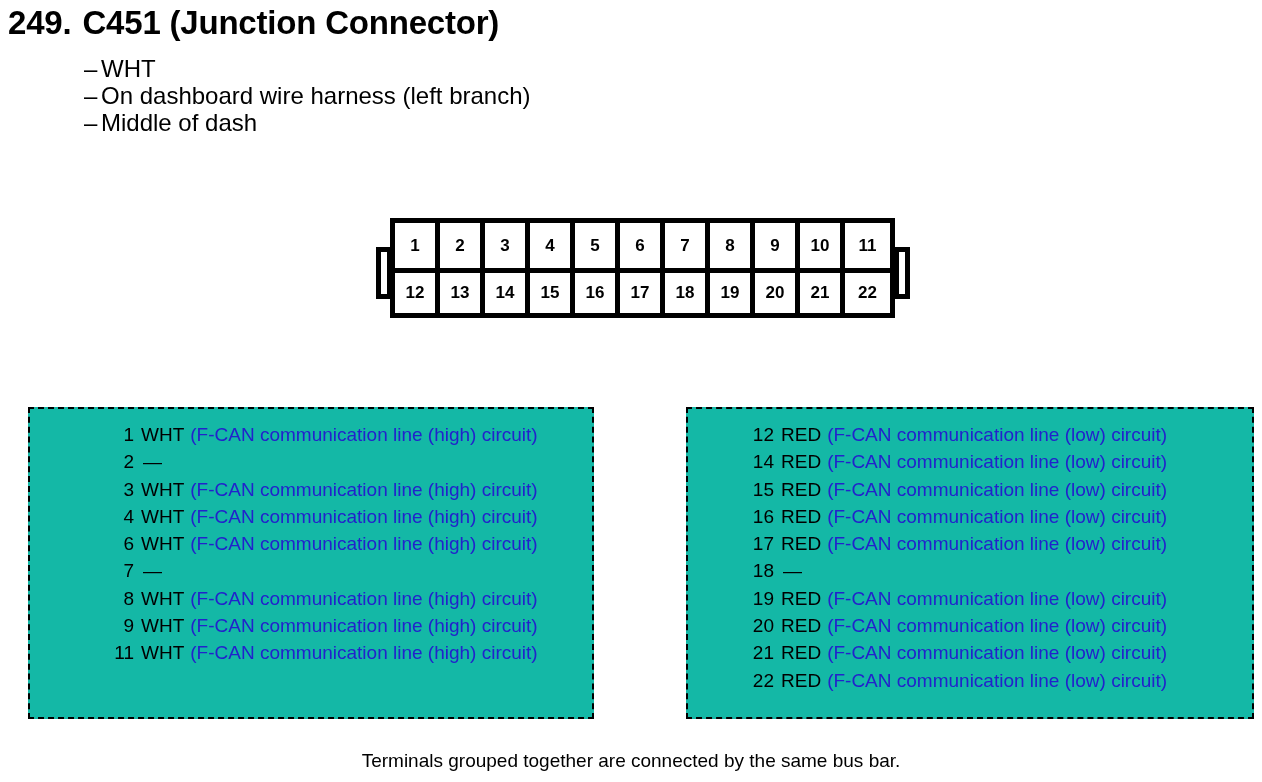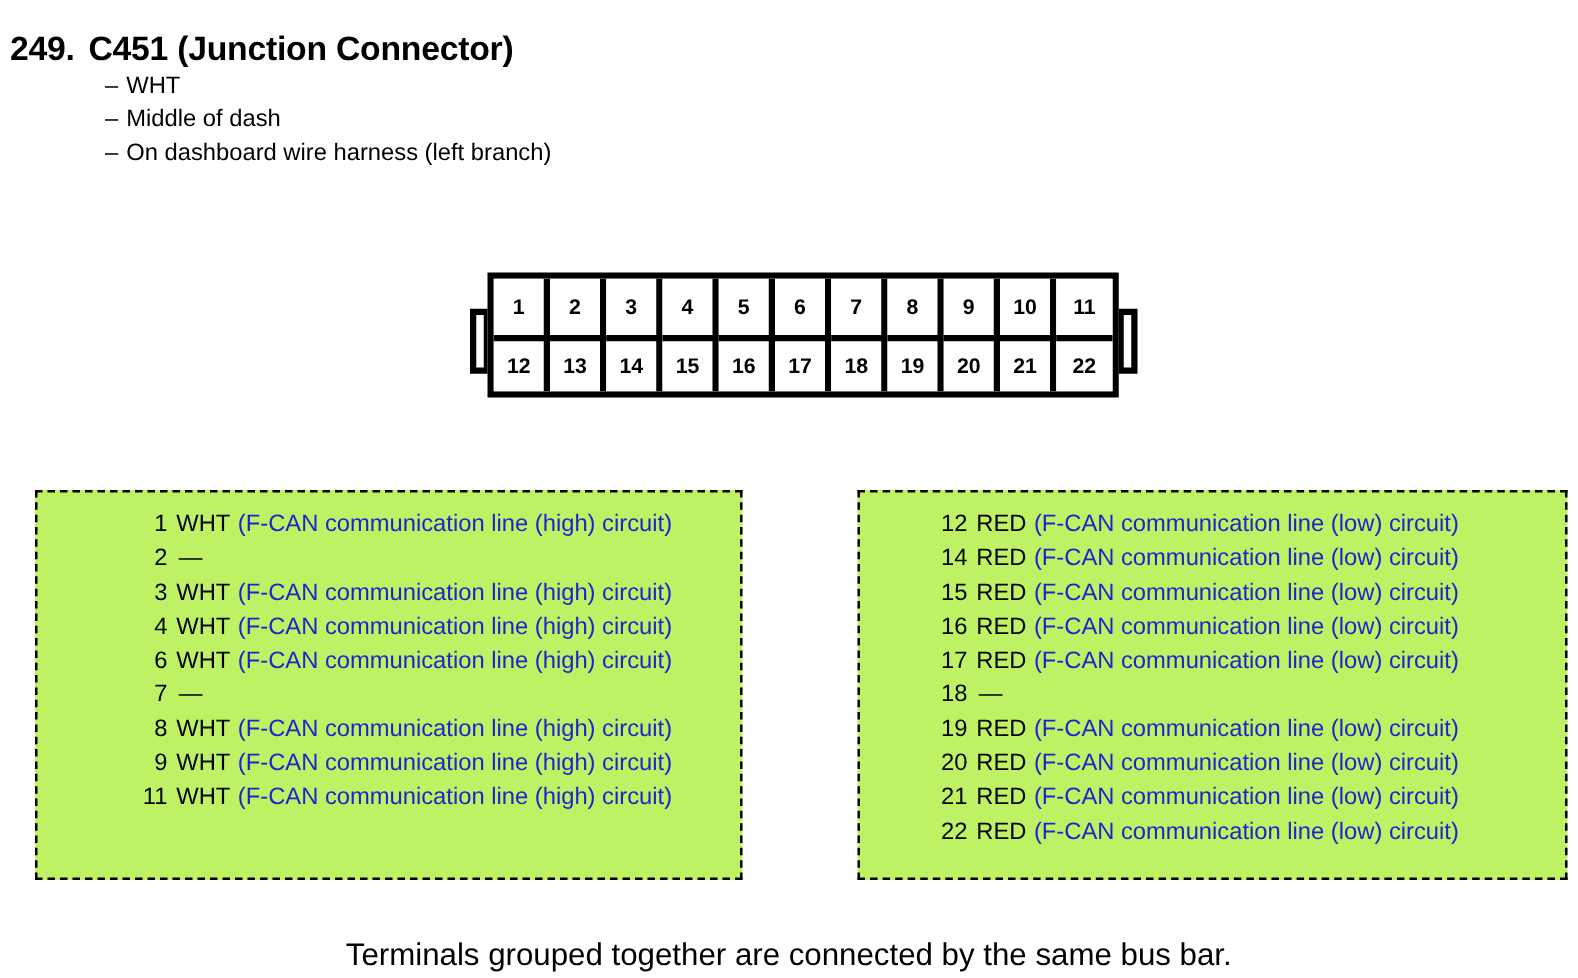--- a/index.html
+++ b/index.html
@@ -13,35 +13,35 @@
     position: relative;
     font-family: "Liberation Sans", sans-serif;
     color: #000000;
     overflow: hidden;
   }
 
   
   .page-title {
     position: absolute;
     left: 8px;
-    top: 24px;
-    font-size: 27px;
+    top: 4px;
+    font-size: 33px;
     font-weight: bold;
     letter-spacing: -0.2px;
     white-space: nowrap;
   }
   .title-num { margin-right: 11px; }
 
   .bullets {
     position: absolute;
     left: 84px;
     top: 55px;
   }
   .bullet-row {
-    font-size: 19px;
+    font-size: 24px;
     line-height: 27px;
     white-space: nowrap;
   }
   .bullet-dash {
     display: inline-block;
     width: 17px;
   }
 
   
   .connector {
@@ -85,25 +85,25 @@
     border: 5px solid #000000;
     box-sizing: border-box;
     background: #ffffff;
   }
   .conn-tab.left  { left: 0px; }
   .conn-tab.right { right: 0px; }
 
   
   .pin-list {
     position: absolute;
-    top: 392px;
+    top: 407px;
     height: 312px;
     border: 2px dashed #000000;
     box-sizing: border-box;
-    background: #bef264;
+    background: #14b8a6;
   }
   .pin-list.left  { left: 28px;  width: 566px; }
   .pin-list.right { left: 686px; width: 568px; }
 
   .pin-lines {
     position: absolute;
     top: 12px;
   }
   .pin-list.left  .pin-lines { left: 75px; }
   .pin-list.right .pin-lines { left: 57px; }
@@ -129,34 +129,34 @@
     margin-left: 9px;
   }
 
   
   .footnote {
     position: absolute;
     left: 0;
     right: 0;
     top: 750px;
     text-align: center;
-    font-size: 25px;
+    font-size: 19px;
   }
 </style>
 </head>
 <body>
 
 <div class="page-title">
   <span class="title-num">249.</span><span>C451 (Junction Connector)</span>
 </div>
 
 <div class="bullets">
     <div class="bullet-row"><span class="bullet-dash">–</span><span>WHT</span></div>
+    <div class="bullet-row"><span class="bullet-dash">–</span><span>On dashboard wire harness (left branch)</span></div>
     <div class="bullet-row"><span class="bullet-dash">–</span><span>Middle of dash</span></div>
-    <div class="bullet-row"><span class="bullet-dash">–</span><span>On dashboard wire harness (left branch)</span></div>
   </div>
 
 <div class="connector">
   <div class="conn-tab left"></div>
   <div class="conn-tab right"></div>
   <div class="conn-body">
     <div class="pin-row top">
         <div class="pin-cell">1</div>
         <div class="pin-cell">2</div>
         <div class="pin-cell">3</div>

